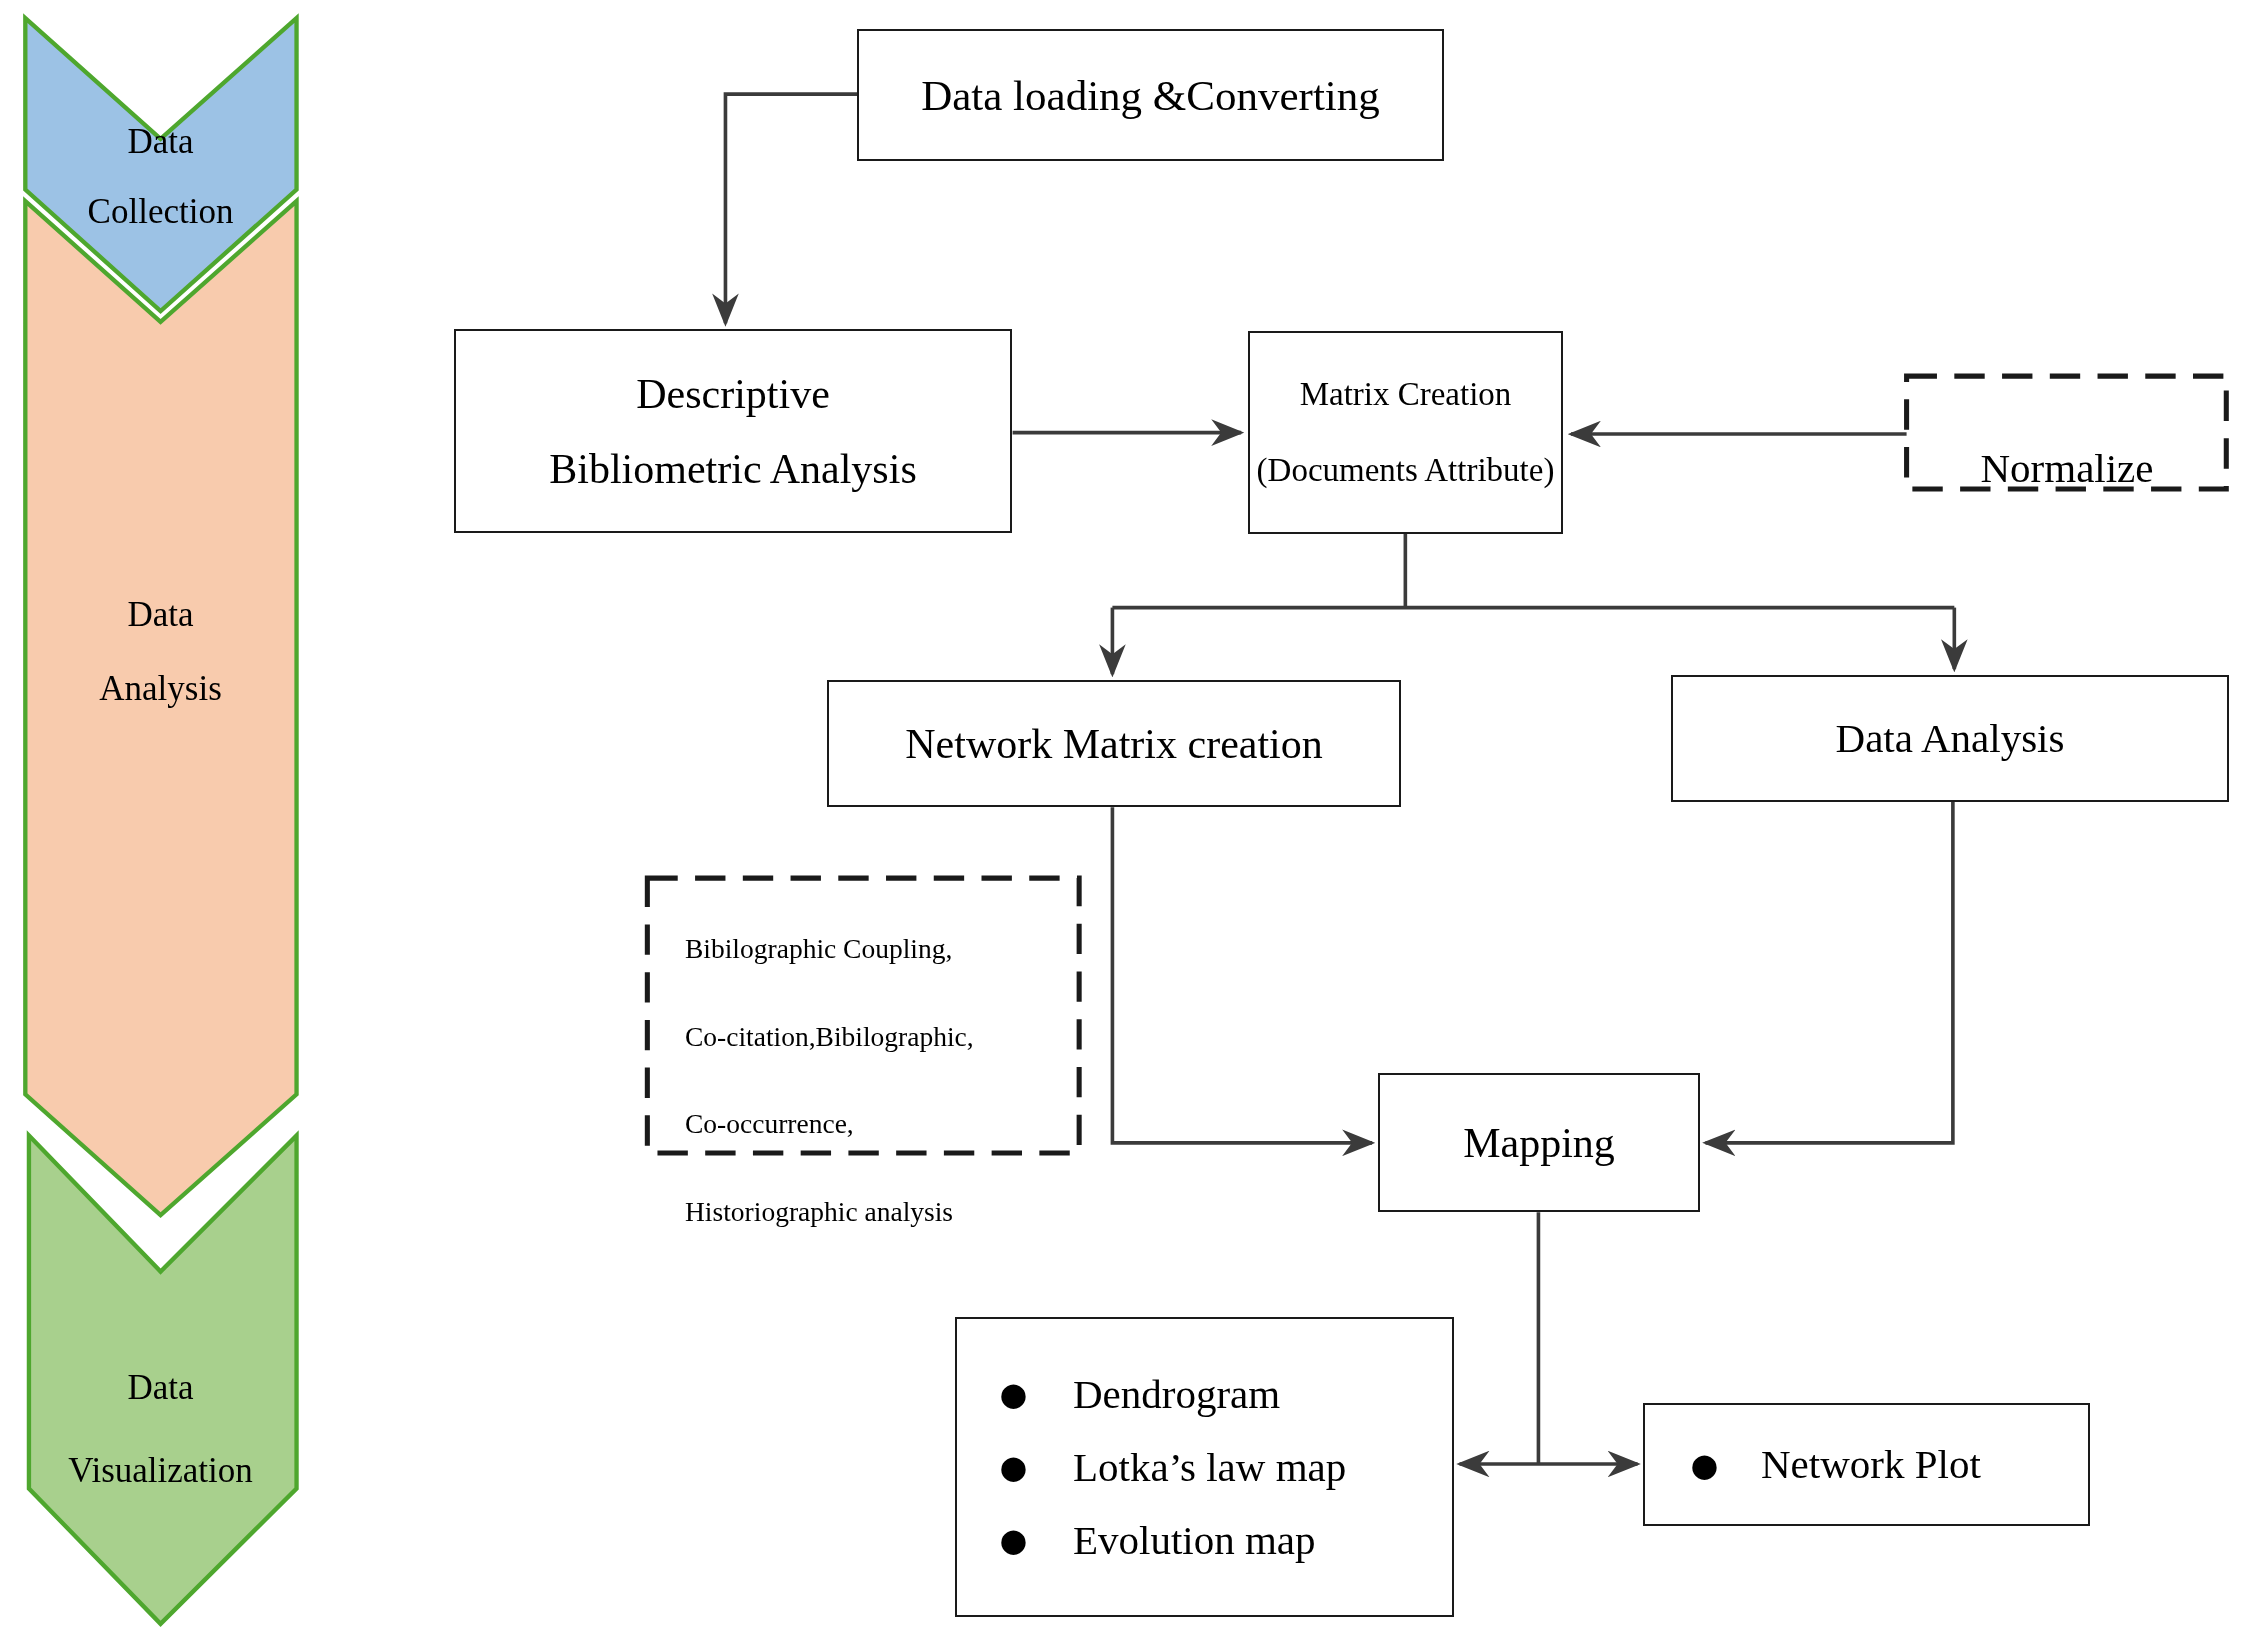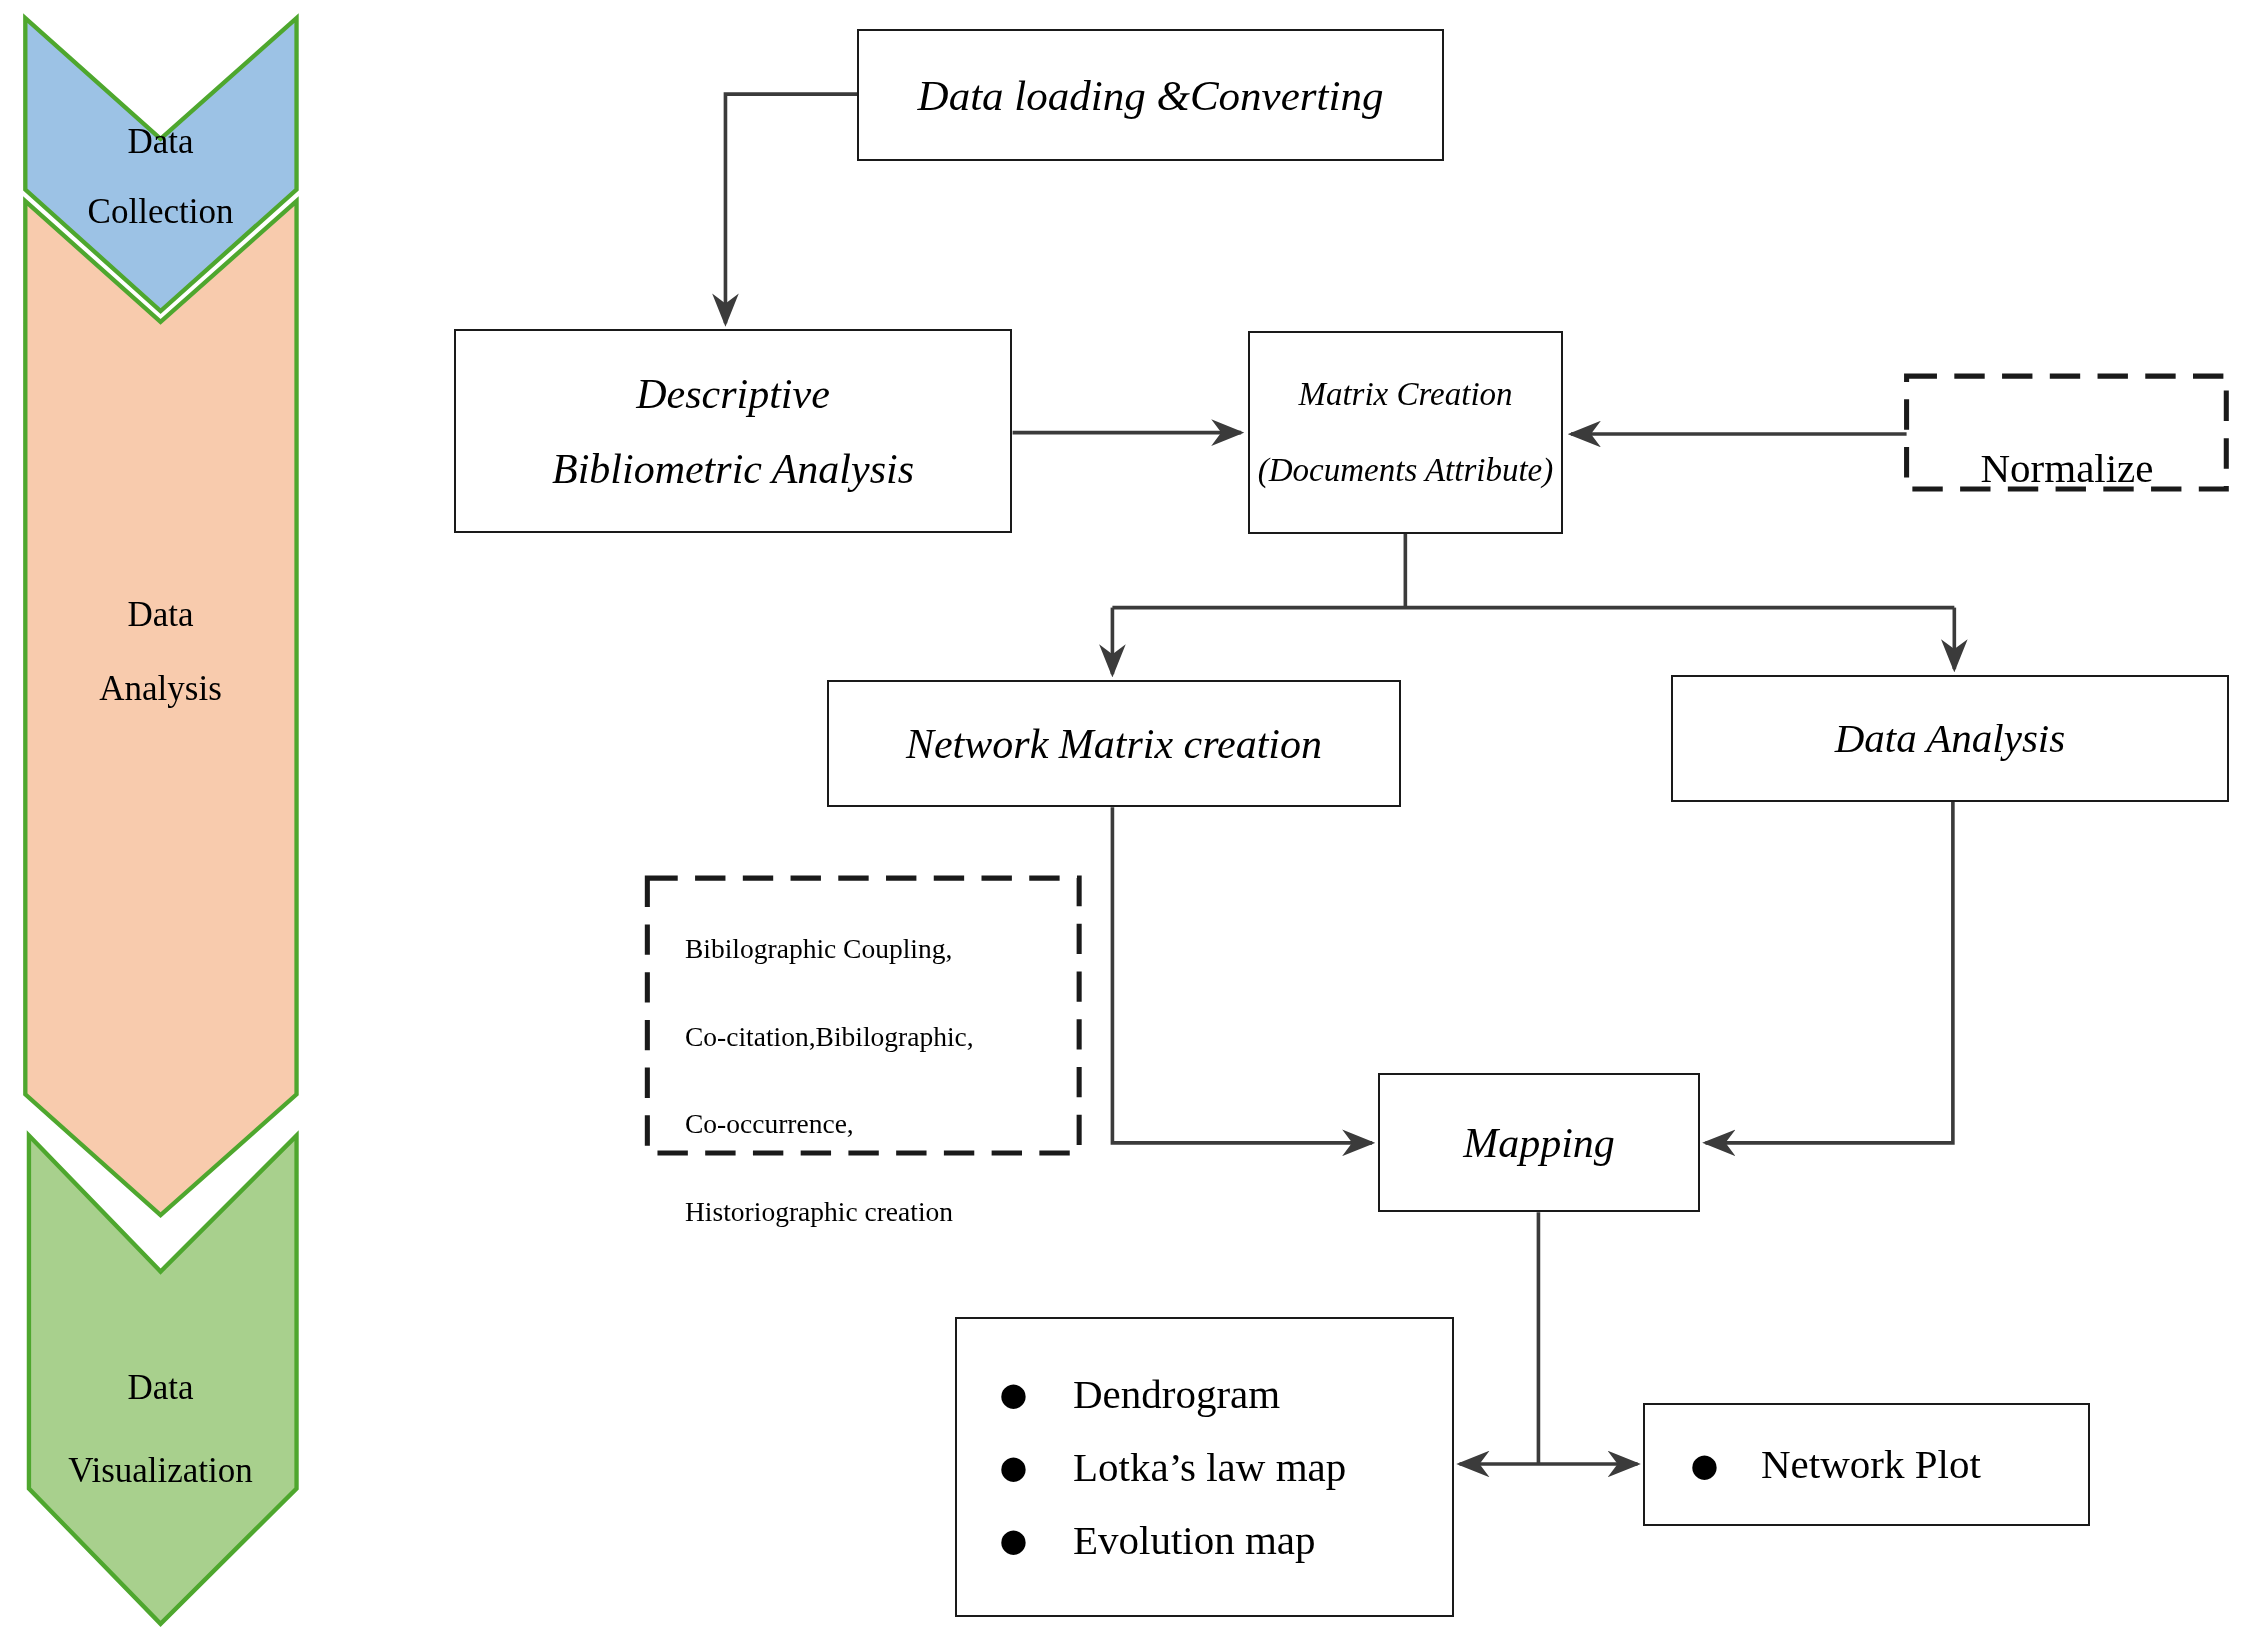--- a/index.html
+++ b/index.html
@@ -15,21 +15,21 @@
   .box{
     position:absolute;
     box-sizing:border-box;
     background:#ffffff;
     border:2.9px solid #1a1a1a;
     display:flex;flex-direction:column;
     align-items:center;justify-content:center;
     text-align:center;
     line-height:1;
   }
-  .box .ln{white-space:nowrap;font-style:italic;}
+  .box .ln{white-space:nowrap;}
   .plain{
     position:absolute;box-sizing:border-box;background:transparent;
     display:flex;flex-direction:column;line-height:1;
   }
   .stage-label{
     position:absolute;left:25px;width:271px;
     text-align:center;font-size:35px;line-height:1;white-space:nowrap;
   }
   .bullet-row{display:flex;align-items:center;white-space:nowrap;}
   .bullet-glyph{
@@ -104,21 +104,21 @@
   </div>
 
   <div class="box" style="left:1671px;top:675px;width:558px;height:127px;font-size:41px">
     <span class="ln">Data Analysis</span>
   </div>
 
   <div class="plain" style="left:647px;top:878px;width:432px;height:275px;padding:29px 0 0 38px;font-size:27.5px;gap:32px">
     <span class="note-line">Bibilographic Coupling,</span>
     <span class="note-line">Co-citation,Bibilographic,</span>
     <span class="note-line">Co-occurrence,</span>
-    <span class="note-line">Historiographic creation</span>
+    <span class="note-line">Historiographic analysis</span>
   </div>
 
   <div class="box" style="left:1378px;top:1073px;width:322px;height:139px;font-size:42px">
     <span class="ln">Mapping</span>
   </div>
 
   <div class="box" style="left:955px;top:1317px;width:499px;height:300px;font-size:41px;align-items:stretch;justify-content:center;gap:32px;padding-left:40px">
     <div class="bullet-row">
       <span class="bullet-glyph">●</span>
       <span style="margin-left:43px">Dendrogram</span>

